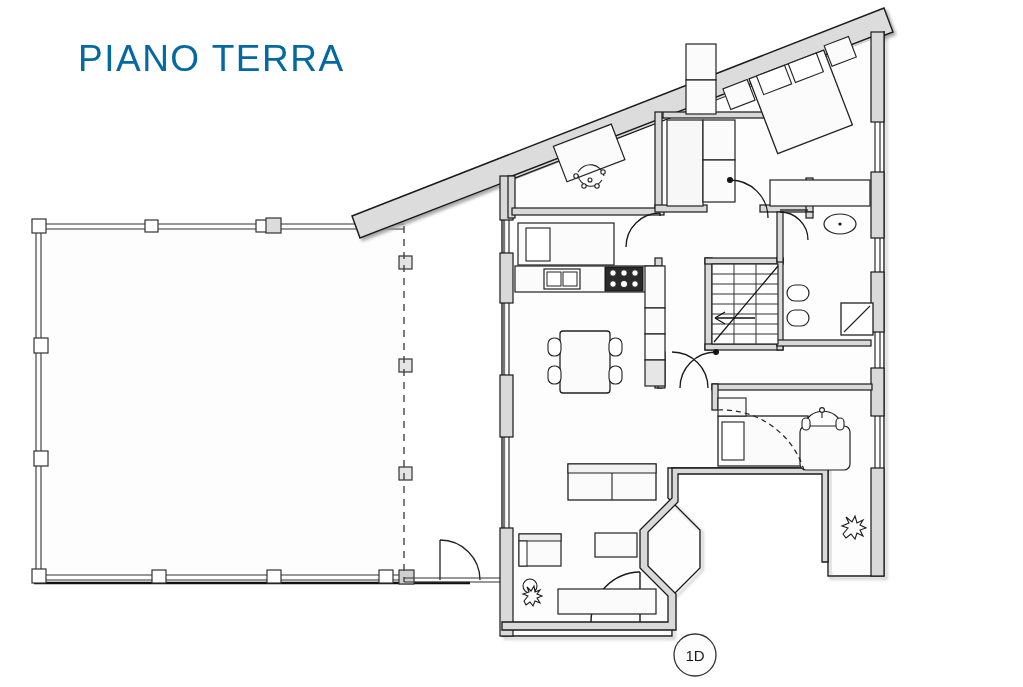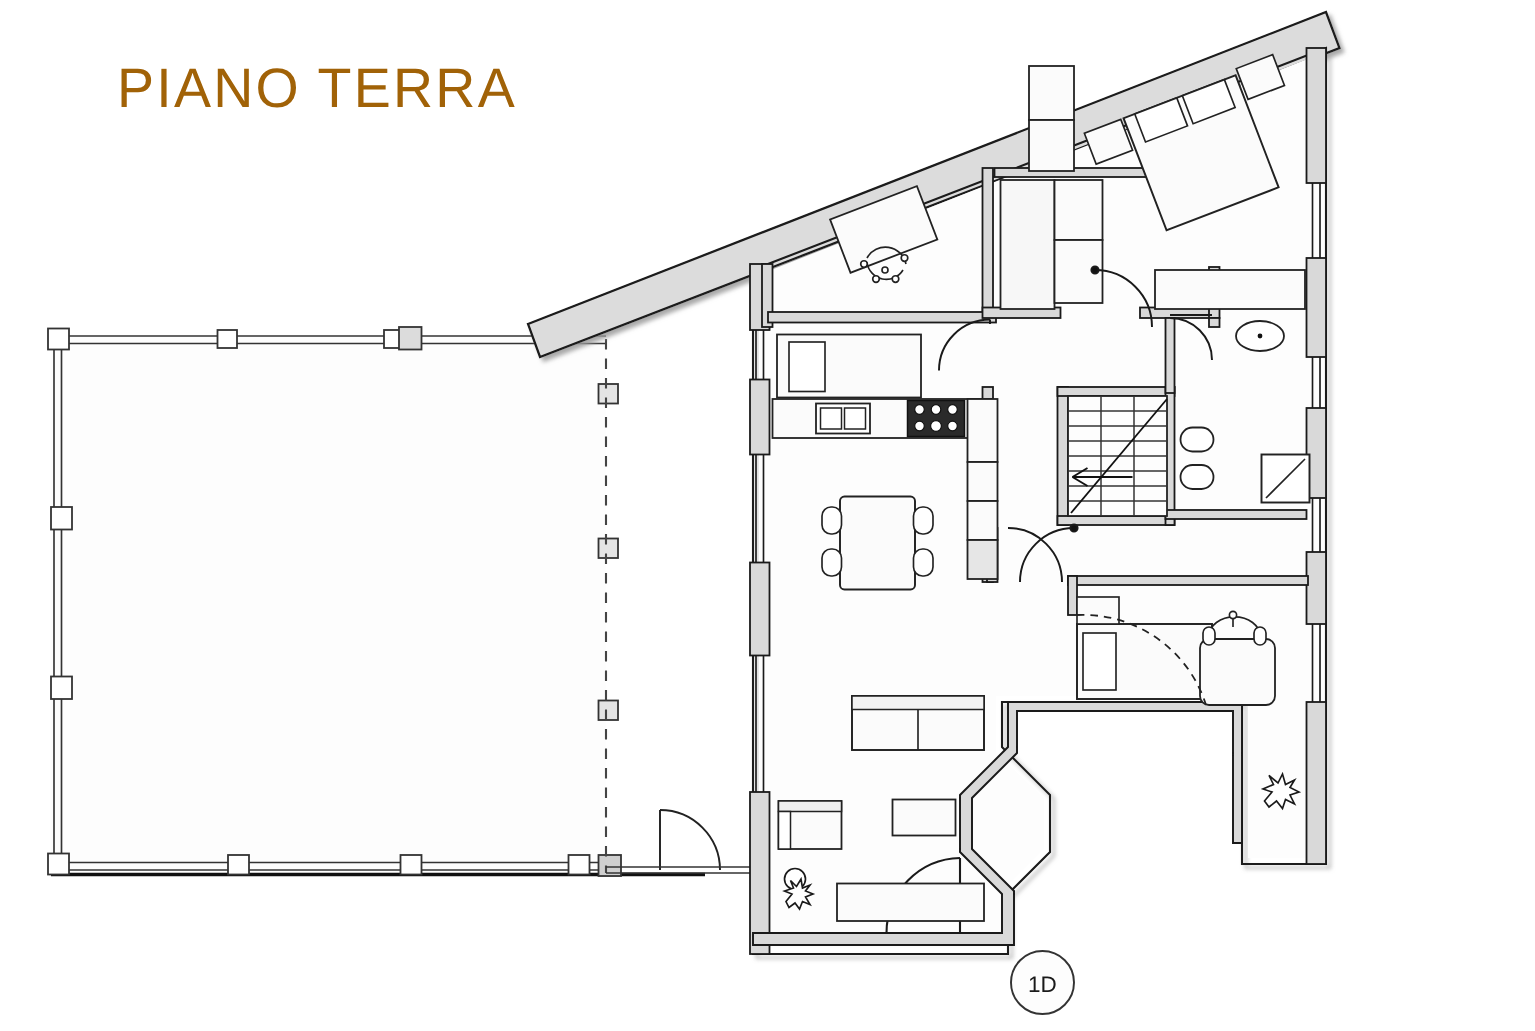--- a/index.html
+++ b/index.html
@@ -1,21 +1,21 @@
 <!DOCTYPE html>
 <html><head>
 <meta charset="utf-8">
 <style>
   html,body{margin:0;padding:0;background:#ffffff;}
   body{width:1023px;height:687px;overflow:hidden;
        font-family:"Liberation Sans","DejaVu Sans",sans-serif;}
   #plan-root{position:relative;width:1023px;height:687px;background:#ffffff;}
   #plan-title{
     position:absolute;left:78px;top:38px;
-    font-size:37px;letter-spacing:1.5px;color:#a16207;
+    font-size:37px;letter-spacing:1.5px;color:#0369a1;
     font-weight:400;white-space:nowrap;
   }
   svg#floorplan{position:absolute;left:0;top:0;width:1023px;height:687px;display:block;}
   .unit-label-text{
     font-size:15px;fill:#1a1a1a;font-family:"Liberation Sans","DejaVu Sans",sans-serif;
   }
 </style>
 </head>
 <body>
 

